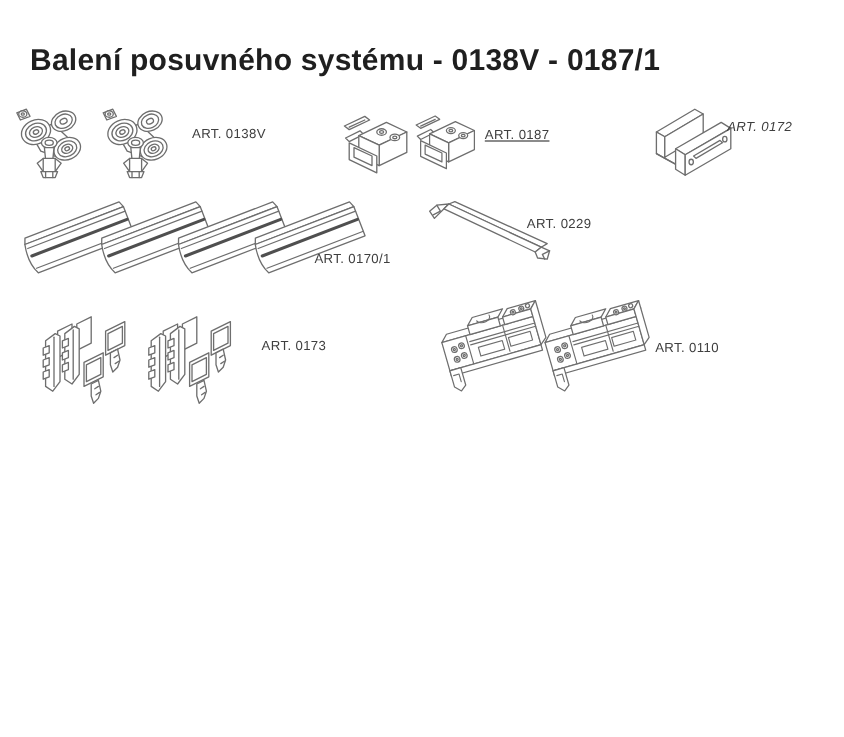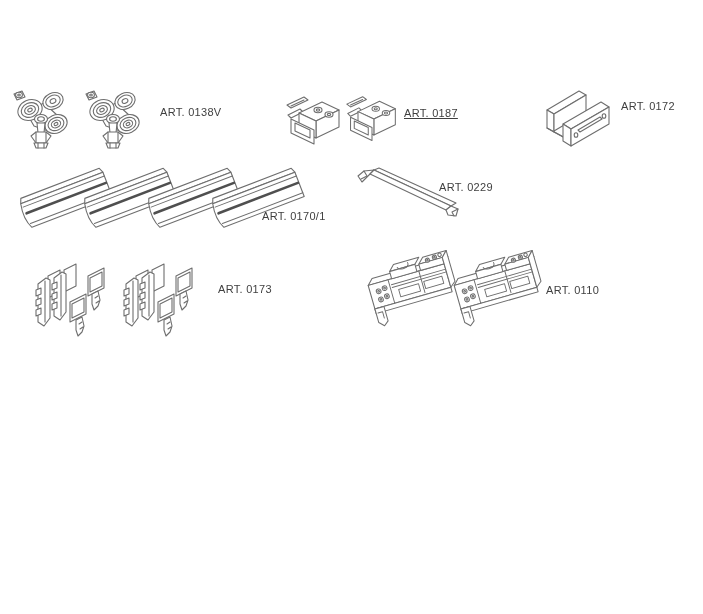--- a/index.html
+++ b/index.html
@@ -24,20 +24,21 @@
   svg{display:block;overflow:visible;}
   .draw{stroke:#6e6e6e;fill:#ffffff;stroke-width:1.1;stroke-linejoin:round;stroke-linecap:round;}
   .ln{stroke:#6e6e6e;fill:none;stroke-width:1;stroke-linejoin:round;stroke-linecap:round;}
   .thick{stroke:#4f4f4f;fill:none;stroke-width:2.6;stroke-linecap:round;}
 </style>
 </head>
 <body>
 
 <div class="canvas">
 
+  <h1 class="title">Balení posuvného systému - 0138V - 0187/1</h1>
 
   <div class="fig" style="left:8px;top:86px;">
     <svg width="66" height="66" viewBox="0 0 66 66">
       <g class="draw">
         <path d="M6,8 L14,5 L17,11 L9,14 Z"></path>
         <path d="M18,26 L36,17 L50,30 L40,45 L26,40 Z"></path>
         <ellipse cx="11" cy="9" rx="3.4" ry="2.7"></ellipse>
           <ellipse cx="11" cy="9" rx="1.3" ry="1"></ellipse>
         <g transform="rotate(-24 45 15)">
           <ellipse cx="45" cy="15" rx="10.5" ry="8"></ellipse>
@@ -150,21 +151,21 @@
         <path d="M13,47 L24,53" fill="none"></path>
         <path d="M22,39 L60,17 L68,22 L30,44 Z"></path>
         <path d="M22,39 L30,44 L30,61 L22,56 Z"></path>
         <path d="M30,44 L68,22 L68,39 L30,61 Z"></path>
         <path d="M37,45 L59,32 L61,34 L39,47 Z"></path>
         <ellipse cx="35" cy="50" rx="1.8" ry="2.3"></ellipse>
         <ellipse cx="63" cy="31" rx="1.8" ry="2.3"></ellipse>
       </g>
     </svg>
   </div>
-  <div class="part-label" style="left:621px;top:100px;">ART. 0172</div>
+  <div class="part-label" style="left:606px;top:100px;font-style:italic;">ART. 0172</div>
 
   <div class="fig" style="left:354px;top:166px;">
     <svg width="106" height="58" viewBox="0 0 106 58">
       <g class="draw">
         <path d="M20,4 L10,5 L4,10 L8,16 L16,8 Z"></path>
         <path d="M10,5 L13,10 L7,13" fill="none"></path>
         <path d="M20,4 L25,2 L102,37 L97,40 Z"></path>
         <path d="M16,8 L20,4 L97,40 L92,44 Z"></path>
         <path d="M92,44 L97,40 L104,43 L102,50 L94,49 Z"></path>
         <path d="M104,43 L98,46 L100,50" fill="none"></path>

